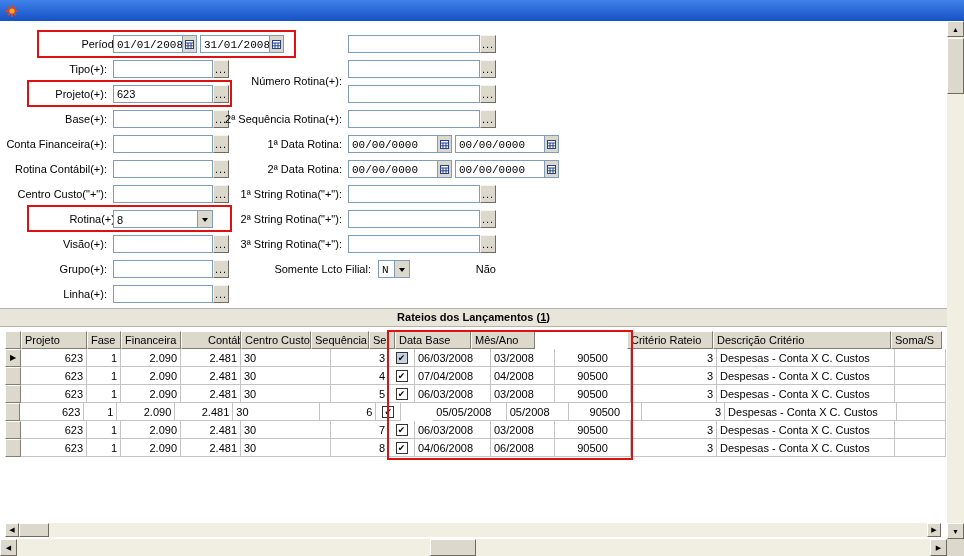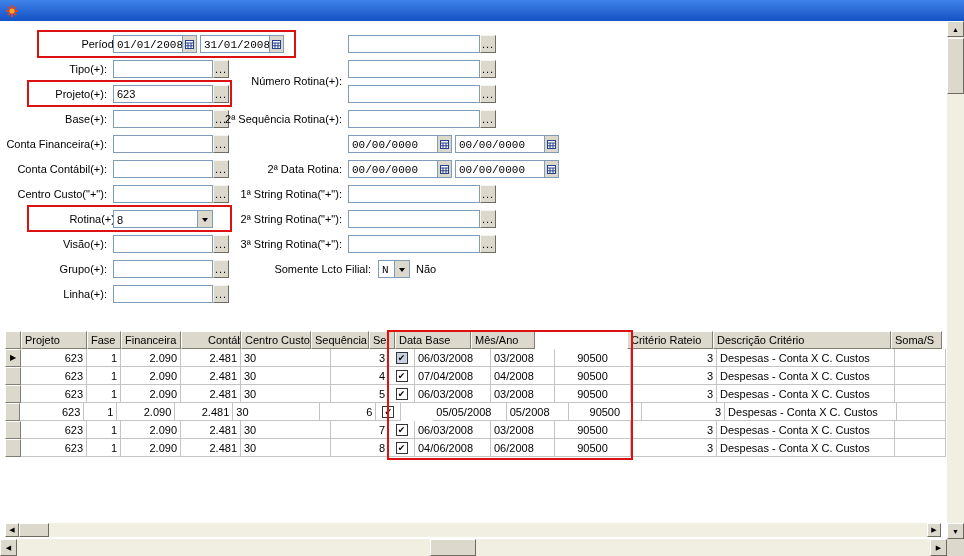--- a/index.html
+++ b/index.html
@@ -7,21 +7,21 @@
   .window{position:relative;width:964px;height:556px;background:#fff;overflow:hidden;
           font-family:"Liberation Sans","DejaVu Sans",sans-serif;font-size:11px;color:#000;}
   
   .titlebar{position:absolute;left:0;top:0;width:964px;height:21px;
             background:linear-gradient(180deg,var(--titlebar-top,#3f82ea) 0%,var(--titlebar-bottom,#1552c4) 100%);
             display:flex;align-items:center;gap:5px;padding:0 5px;color:#fff;font-weight:bold;font-size:12px;}
   
   .content{position:absolute;left:0;top:21px;width:947px;height:518px;background:#fff;overflow:hidden;}
   
   .flabel{position:absolute;height:16px;line-height:16px;text-align:right;padding-right:3px;white-space:nowrap;}
-  .flabel-left{position:absolute;height:16px;line-height:16px;text-align:left;white-space:nowrap;}
+  .flabel-left{position:absolute;height:16px;line-height:16px;text-align:right;white-space:nowrap;}
   .tbox{position:absolute;height:18px;background:#fff;border:1px solid #7f9db9;line-height:15px;padding:1px 3px 0;overflow:hidden;white-space:nowrap;}
   .tbox.flexbox{display:flex;align-items:stretch;justify-content:space-between;padding:0;}
   .tval{flex:1;padding:2px 2px 0 3px;overflow:hidden;white-space:nowrap;}
   .mono{font-family:"Liberation Mono","DejaVu Sans Mono",monospace;font-size:11px;}
   .btn3{position:absolute;height:18px;background:#dcd8cc;border:1px solid;border-color:#f6f5f1 #6e6a60 #6e6a60 #f6f5f1;
         display:flex;align-items:center;justify-content:center;letter-spacing:1px;}
   .arrowbtn{width:15px;background:#dcd8cc;border-left:1px solid #7f9db9;display:flex;align-items:center;justify-content:center;}
   .tri{width:0;height:0;border:3px solid transparent;border-top:4px solid #000;margin-top:4px;display:block;}
   .calbtn{width:14px;background:#dcd8cc;border-left:1px solid #7f9db9;display:flex;align-items:center;justify-content:center;}
   
@@ -66,20 +66,21 @@
           <line x1="3" y1="3" x2="11" y2="11"></line>
             <line x1="11" y1="3" x2="3" y2="11"></line>
         </g>
         <circle cx="7" cy="7" r="2.6" fill="#f6a623"></circle>
       </svg>
     </span>
   </div>
 
   <div class="content" id="content">
 
+    <div class="sectionbar"><span>Rateios dos Lançamentos (</span><span class="cnt">1</span><span>)</span></div>
 
     <div class="annot" style="left:37px;top:9px;width:259px;height:28px;"></div>
     <div class="annot" style="left:27px;top:59px;width:205px;height:27px;"></div>
     <div class="annot" style="left:27px;top:184px;width:205px;height:27px;"></div>
     <div class="annot" style="left:387px;top:309px;width:246px;height:130px;"></div>
 
     <div class="ghscroll">
       <div class="sbtn" style="left:0;top:0;width:14px;height:14px;">
           <span>◀</span>
         </div>
@@ -118,21 +119,21 @@
       <div class="btn3" style="left: 213px; top: 39px; width: 16px;">...</div>
       <div class="flabel" style="left: 0px; top: 65px; width: 110px;">Projeto(+):</div>
       <div class="tbox" style="left: 113px; top: 64px; width: 100px;">623</div>
       <div class="btn3" style="left: 213px; top: 64px; width: 16px;">...</div>
       <div class="flabel" style="left: 0px; top: 90px; width: 110px;">Base(+):</div>
       <div class="tbox" style="left: 113px; top: 89px; width: 100px;"></div>
       <div class="btn3" style="left: 213px; top: 89px; width: 16px;">...</div>
       <div class="flabel" style="left: 0px; top: 115px; width: 110px;">Conta Financeira(+):</div>
       <div class="tbox" style="left: 113px; top: 114px; width: 100px;"></div>
       <div class="btn3" style="left: 213px; top: 114px; width: 16px;">...</div>
-      <div class="flabel" style="left: 0px; top: 140px; width: 110px;">Conta Contábil(+):</div>
+      <div class="flabel" style="left: 0px; top: 140px; width: 110px;">Rotina Contábil(+):</div>
       <div class="tbox" style="left: 113px; top: 139px; width: 100px;"></div>
       <div class="btn3" style="left: 213px; top: 139px; width: 16px;">...</div>
       <div class="flabel" style="left: 0px; top: 165px; width: 110px;">Centro Custo("+"):</div>
       <div class="tbox" style="left: 113px; top: 164px; width: 100px;"></div>
       <div class="btn3" style="left: 213px; top: 164px; width: 16px;">...</div>
       <div class="flabel" style="left: 11px; top: 190px; width: 110px;">Rotina(+):</div>
       <div class="tbox flexbox" style="left: 113px; top: 189px; width: 100px;">
         <span class="tval">8</span>
         <span class="arrowbtn">
           <i class="tri"></i>
@@ -150,20 +151,21 @@
       <div class="tbox" style="left: 348px; top: 14px; width: 132px;"></div>
       <div class="btn3" style="left: 480px; top: 14px; width: 16px;">...</div>
       <div class="flabel" style="left: 180px; top: 52px; width: 165px;">Número Rotina(+):</div>
       <div class="tbox" style="left: 348px; top: 39px; width: 132px;"></div>
       <div class="btn3" style="left: 480px; top: 39px; width: 16px;">...</div>
       <div class="tbox" style="left: 348px; top: 64px; width: 132px;"></div>
       <div class="btn3" style="left: 480px; top: 64px; width: 16px;">...</div>
       <div class="flabel" style="left: 180px; top: 90px; width: 165px;">2ª Sequência Rotina(+):</div>
       <div class="tbox" style="left: 348px; top: 89px; width: 132px;"></div>
       <div class="btn3" style="left: 480px; top: 89px; width: 16px;">...</div>
+      <div class="flabel" style="left: 180px; top: 115px; width: 165px;">1ª Data Rotina:</div>
       <div class="tbox flexbox" style="left: 348px; top: 114px; width: 104px;">
         <span class="tval mono">00/00/0000</span>
         <span class="calbtn">
           <svg width="9" height="9" viewBox="0 0 9 9">
             <rect x="0.5" y="0.5" width="8" height="8" fill="#fff" stroke="#27408b"></rect>
             <line x1="0.5" y1="3" x2="8.5" y2="3" stroke="#27408b"></line>
             <line x1="3" y1="3" x2="3" y2="8.5" stroke="#27408b"></line>
             <line x1="6" y1="3" x2="6" y2="8.5" stroke="#27408b"></line>
             <line x1="0.5" y1="5.8" x2="8.5" y2="5.8" stroke="#27408b"></line>
           </svg>

